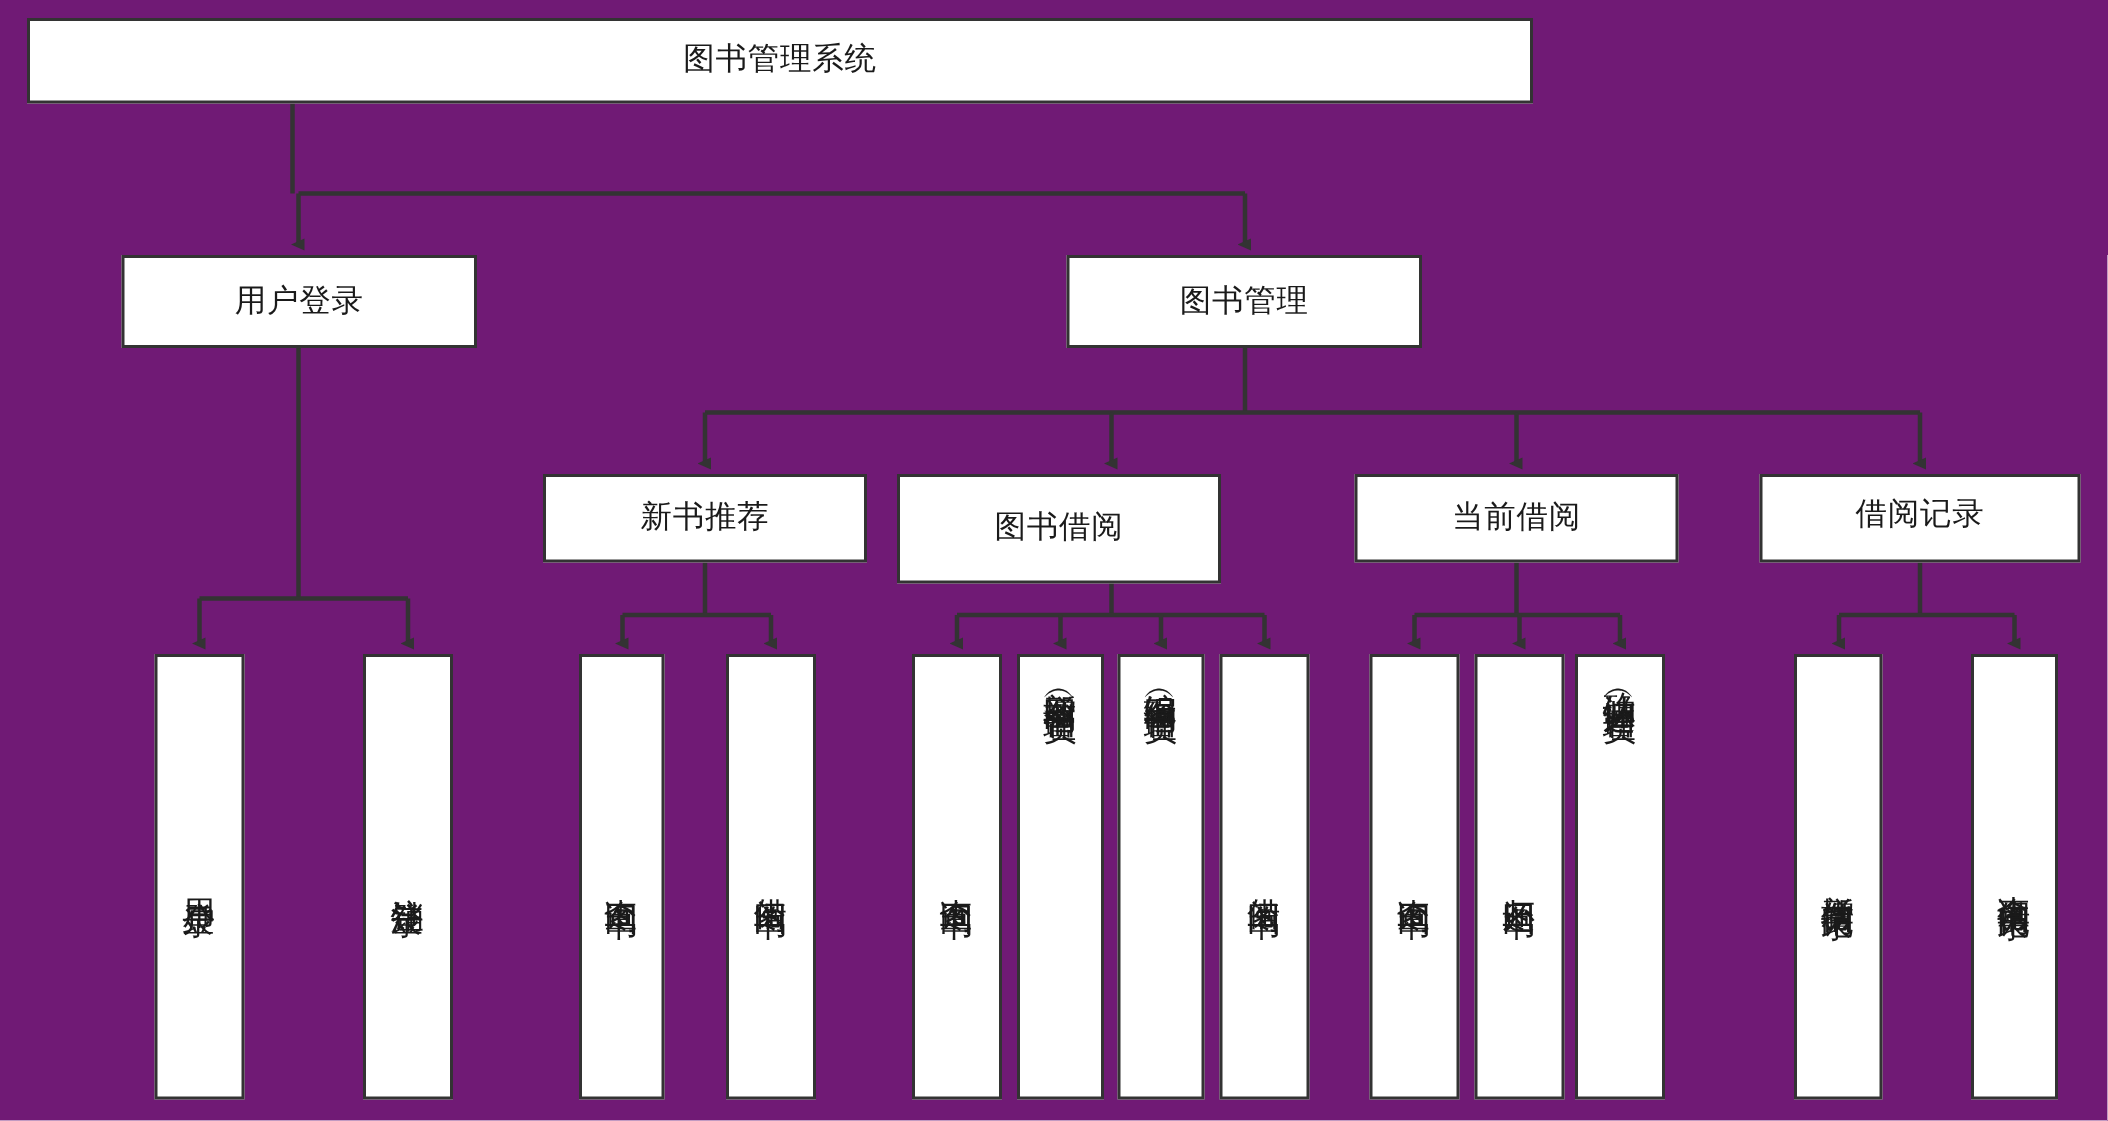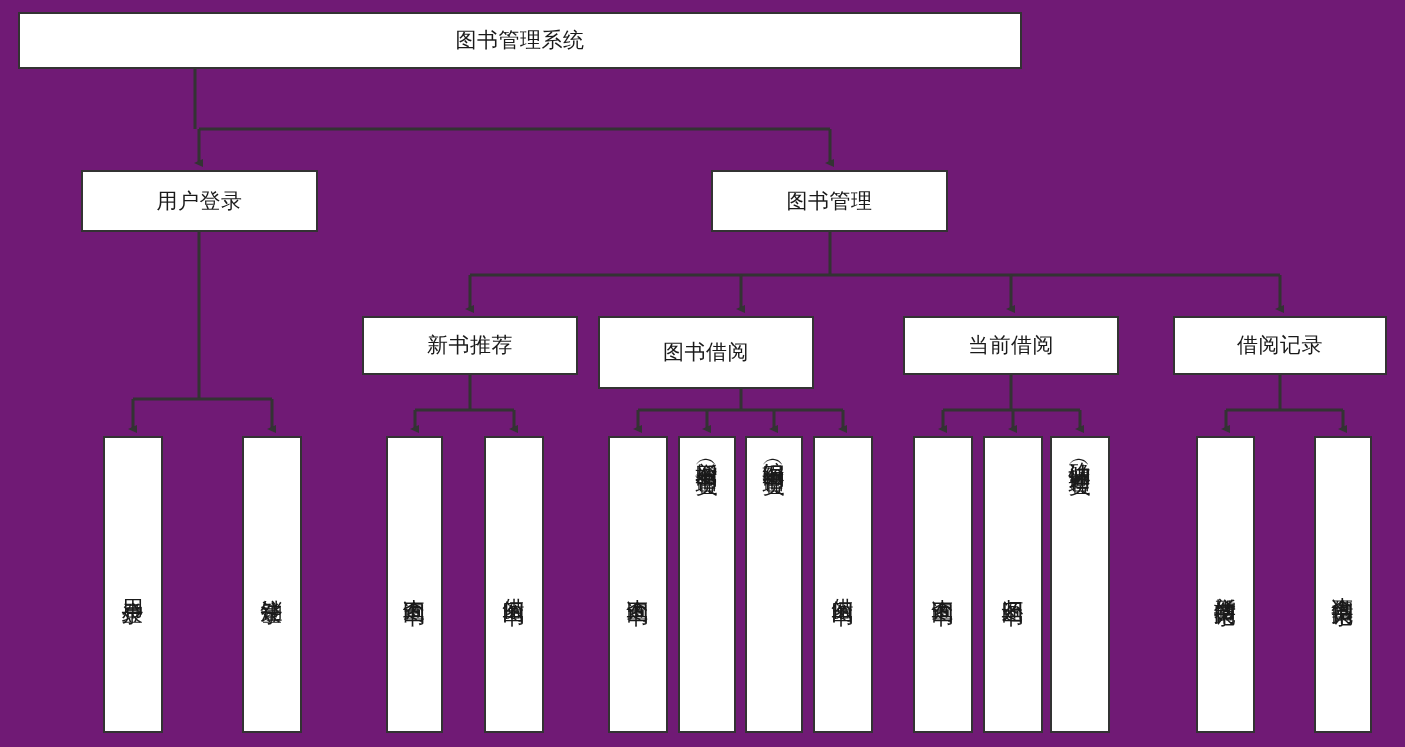--- a/index.html
+++ b/index.html
@@ -137,21 +137,21 @@
 
   <div class="node horiz" style="left:711px; top:170px; width:237px; height:62px;">
     <span class="label">图书管理</span>
   </div>
   <div class="node horiz" style="left:598px; top:316px; width:216px; height:73px;">
     <span class="label">图书借阅</span>
   </div>
   <div class="node horiz" style="left:903px; top:316px; width:216px; height:59px;">
     <span class="label">当前借阅</span>
   </div>
-  <div class="node horiz" style="left:1173px; top:316px; width:214px; height:59px;">
+  <div class="node horiz" style="left:1173px; top:316px; width:214px; height:59px;font-family:Liberation Mono, monospace;">
     <span class="label">借阅记录</span>
   </div>
 
   <div class="node vert center" style="left:103px; top:436px; width:60px; height:297px;">
     <span class="label">用户登录</span>
   </div>
   <div class="node vert center" style="left:242px; top:436px; width:60px; height:297px;">
     <span class="label">注销登录</span>
   </div>
 

